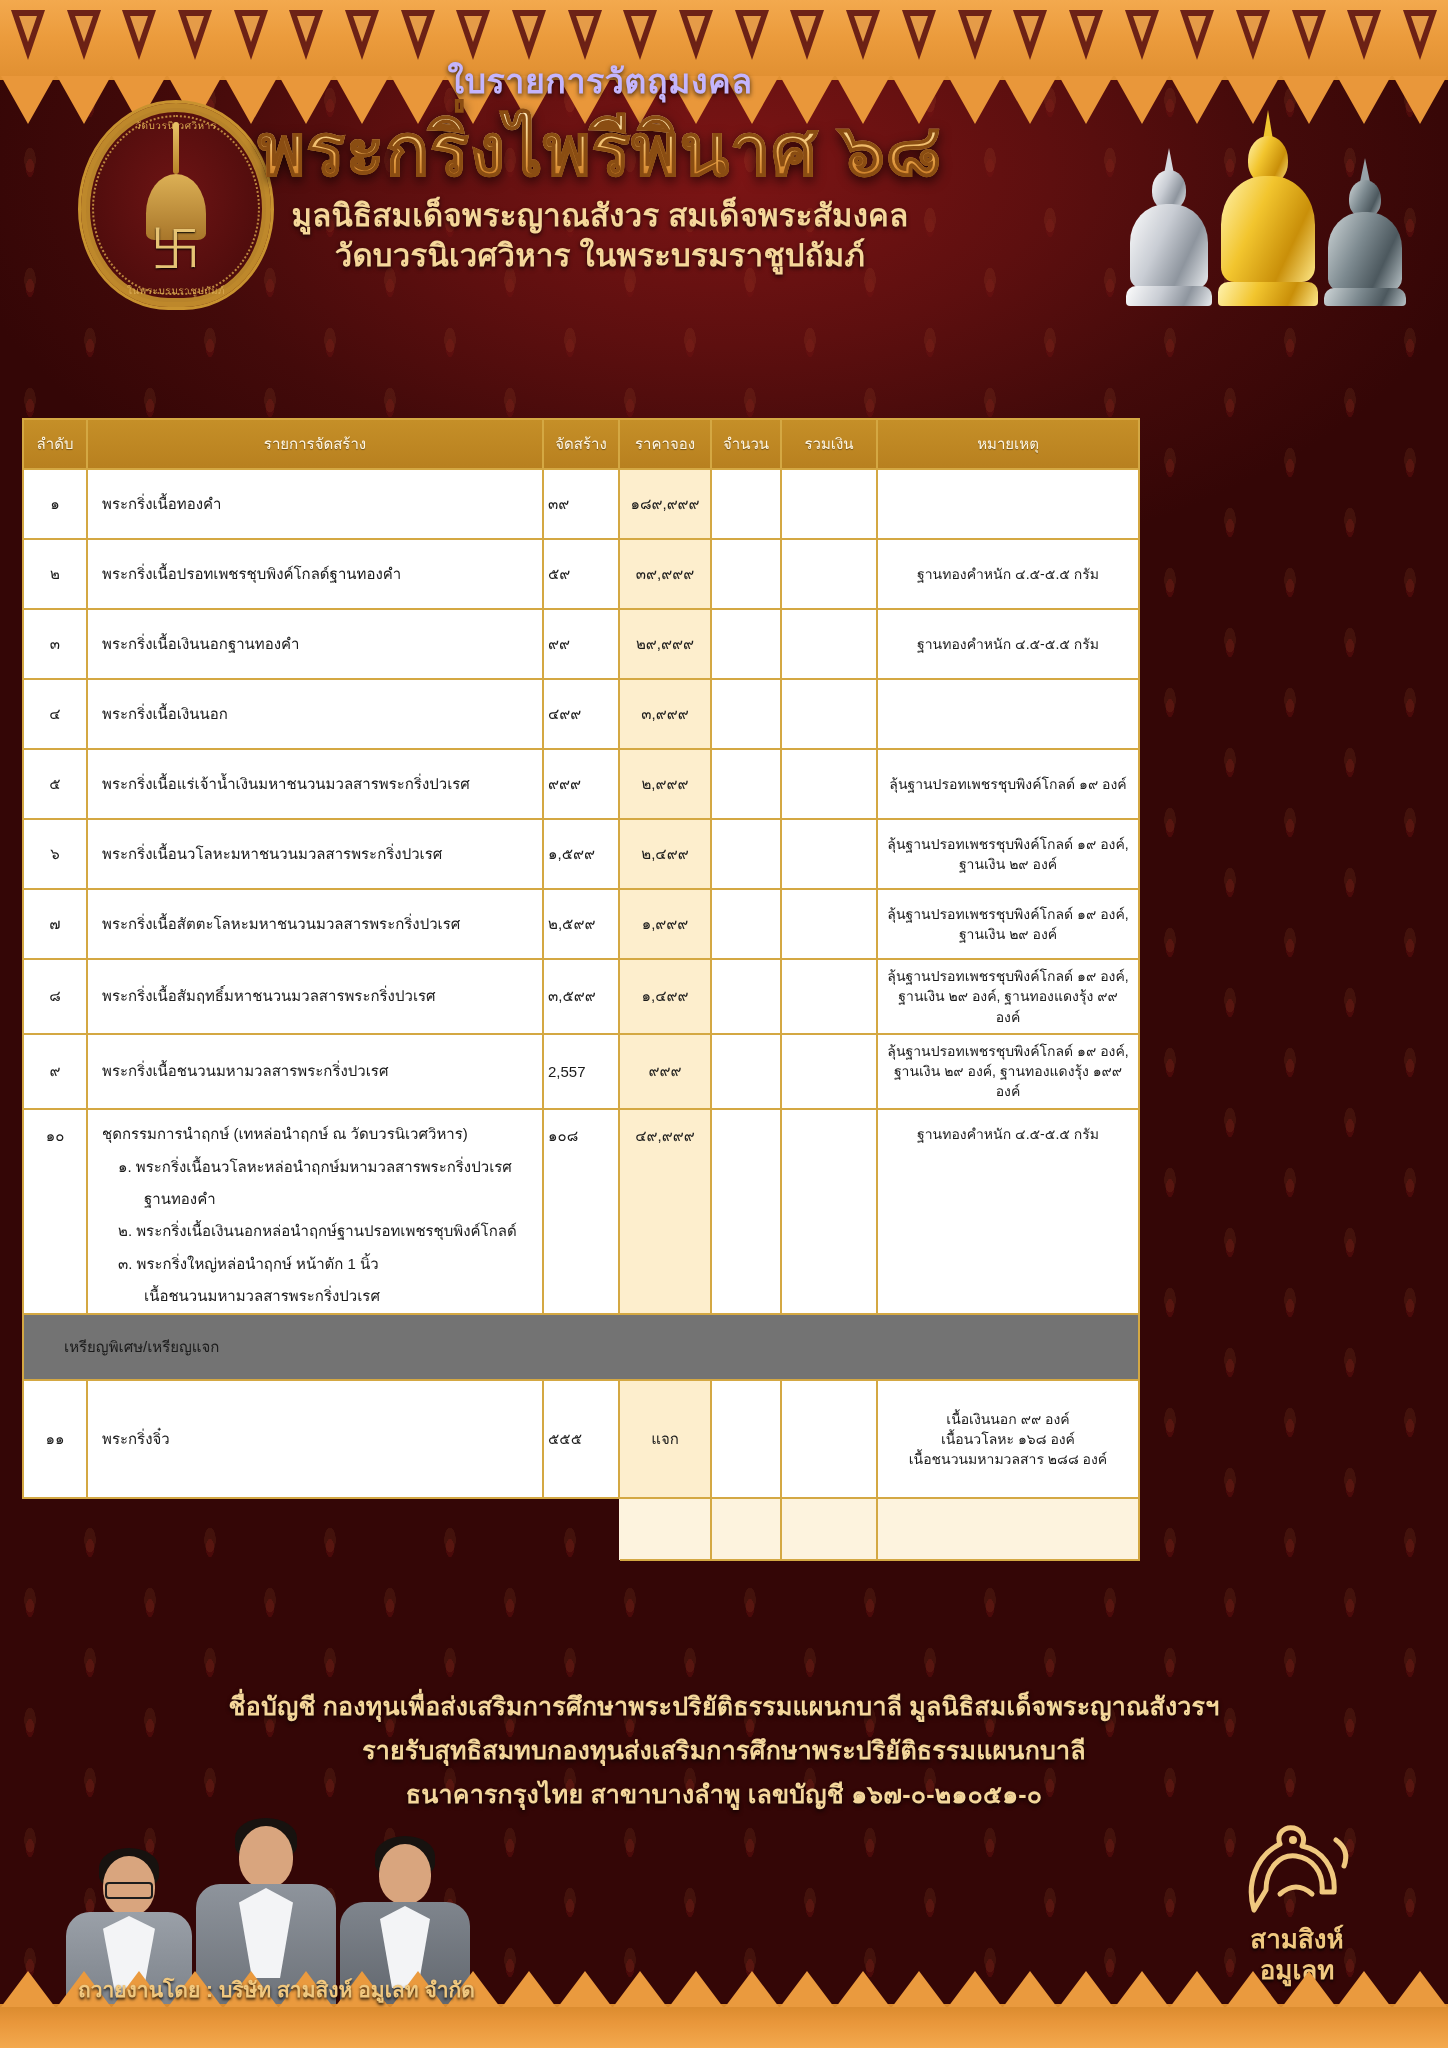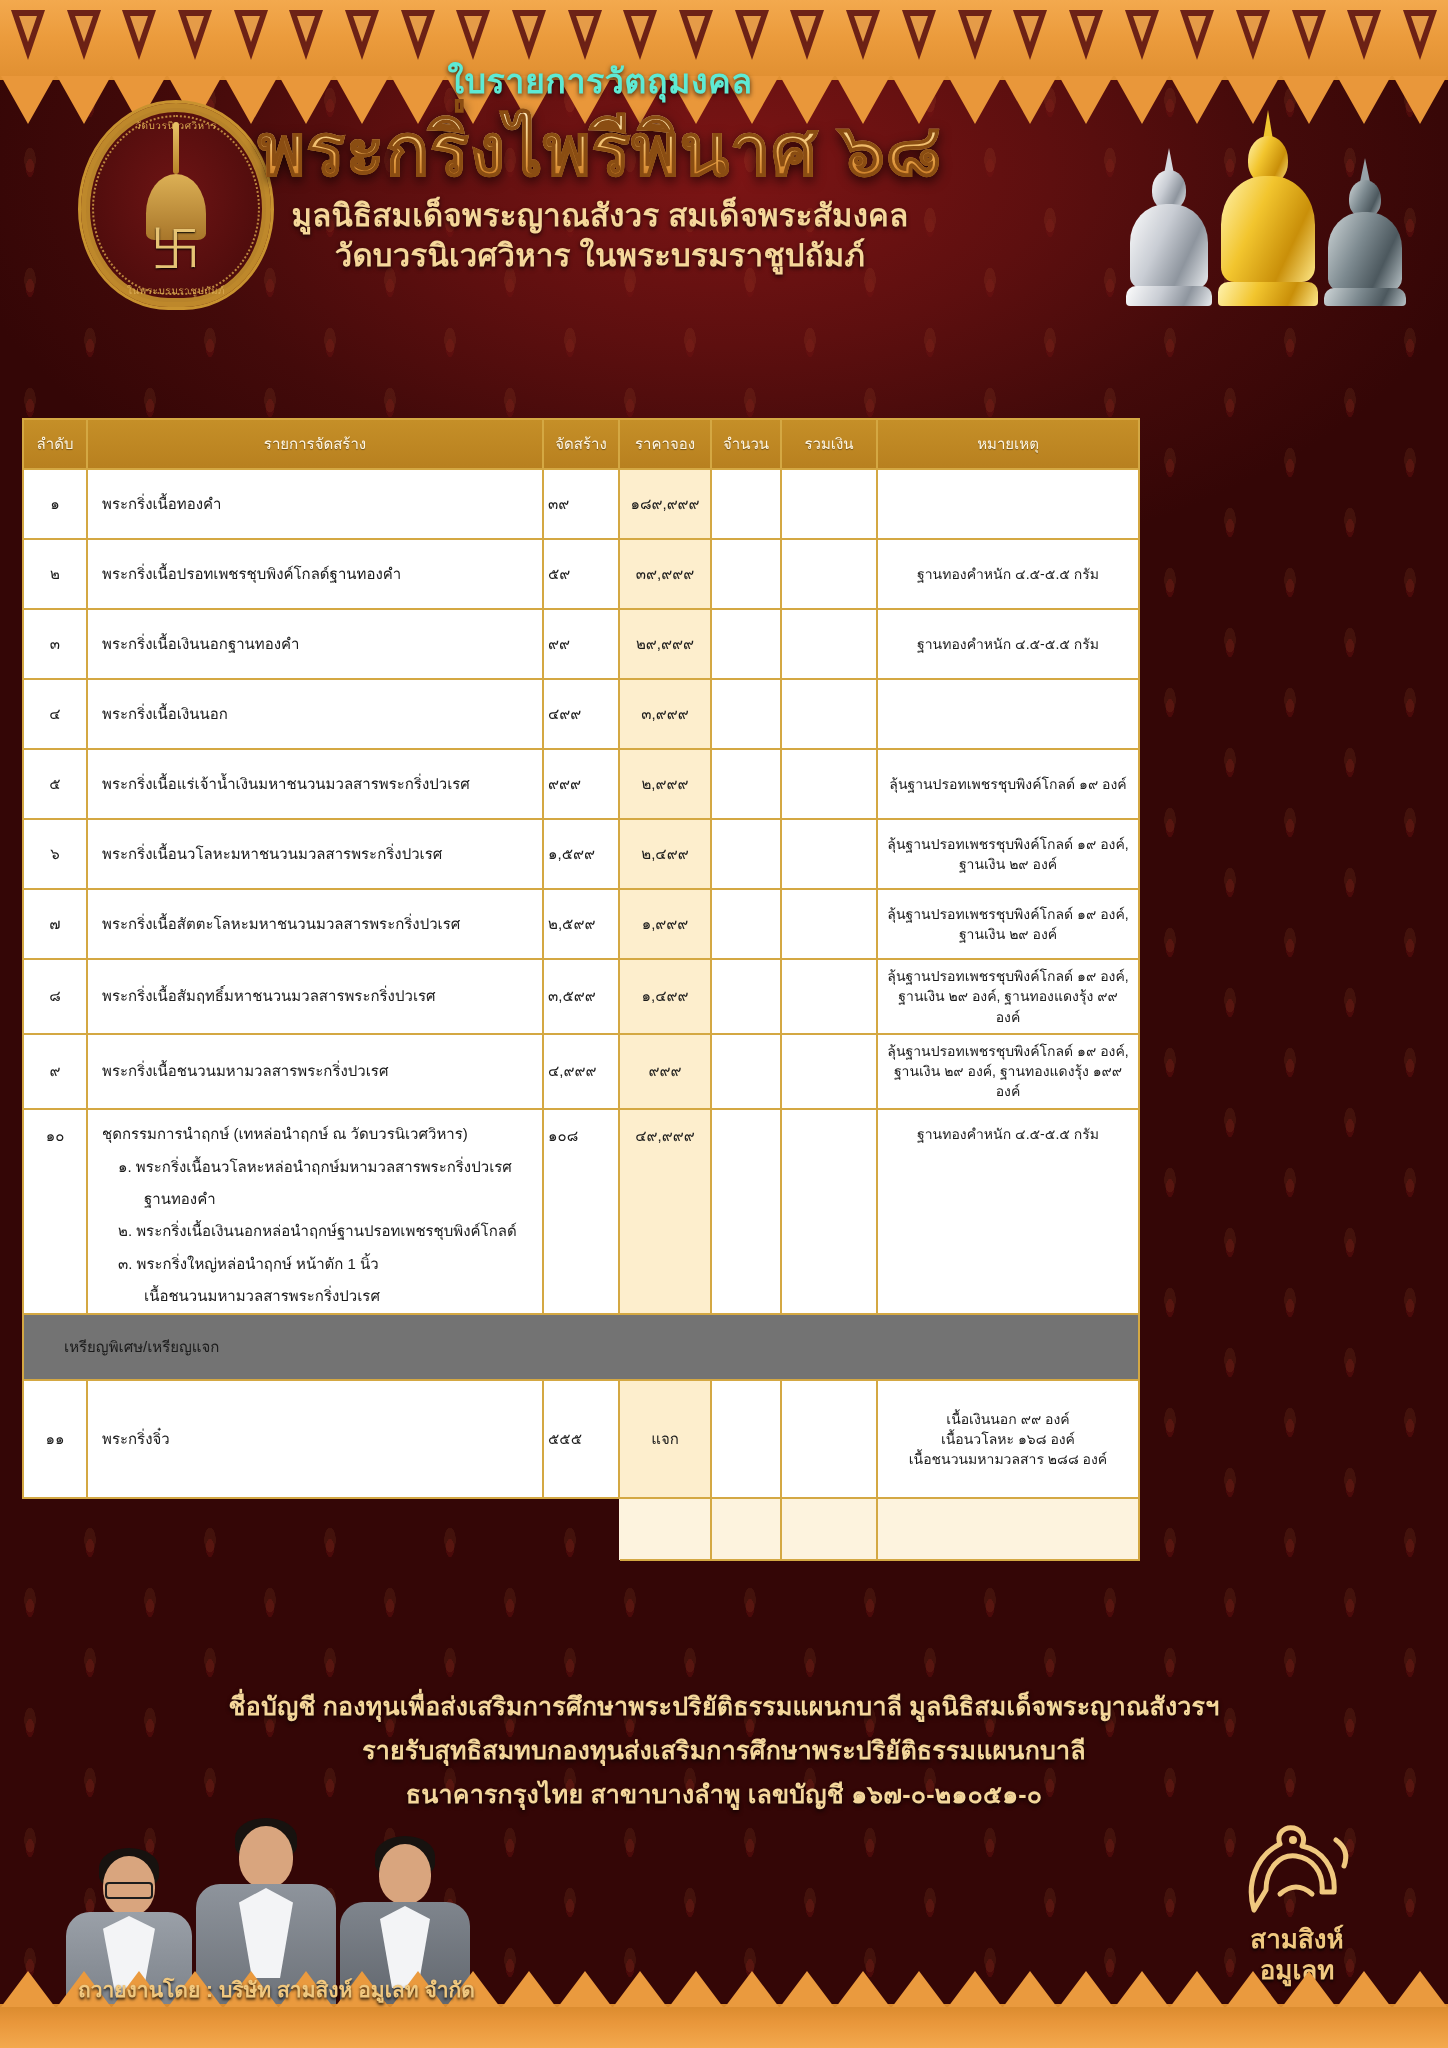--- a/index.html
+++ b/index.html
@@ -119,21 +119,21 @@
     position:absolute;left:0;width:100%;text-align:center;
     color:#d8a951;font-size:10px;letter-spacing:.5px;
   }
   .seal .arc-top{top:18px;}
   .seal .arc-bot{bottom:12px;}
 
   .titles{
     position:absolute;left:250px;top:62px;width:700px;text-align:center;
   }
   .t-line1{
-    font-size:34px;font-weight:bold;color:#5eead4;
+    font-size:34px;font-weight:bold;color:#c4b5fd;
     text-shadow:0 2px 5px rgba(0,0,0,.75);
     letter-spacing:.5px;line-height:1.15;
   }
   .t-line2{
     margin-top:12px;
     font-size:72px;font-weight:bold;line-height:1.05;
     background:linear-gradient(180deg,#fde9bf 0%,#f6cf86 30%,#e8a44a 58%,#c97b25 85%,#f3d395 100%);
     -webkit-background-clip:text;background-clip:text;color:transparent;
     -webkit-text-stroke:1.5px #8a4d12;
     filter:drop-shadow(0 4px 6px rgba(0,0,0,.65));
@@ -479,21 +479,21 @@
         <td class="c-make">๓,๕๙๙</td>
         <td class="c-price">๑,๔๙๙</td>
         <td class="c-qty"></td>
         <td class="c-sum"></td>
         <td class="c-note">ลุ้นฐานปรอทเพชรชุบพิงค์โกลด์ ๑๙ องค์,<br>ฐานเงิน ๒๙ องค์, ฐานทองแดงรุ้ง ๙๙ องค์</td>
       </tr>
 
       <tr class="r-tall">
         <td class="c-no">๙</td>
         <td class="c-item">พระกริ่งเนื้อชนวนมหามวลสารพระกริ่งปวเรศ</td>
-        <td class="c-make">๔,๙๙๙</td>
+        <td class="c-make">2,557</td>
         <td class="c-price">๙๙๙</td>
         <td class="c-qty"></td>
         <td class="c-sum"></td>
         <td class="c-note">ลุ้นฐานปรอทเพชรชุบพิงค์โกลด์ ๑๙ องค์,<br>ฐานเงิน ๒๙ องค์, ฐานทองแดงรุ้ง ๑๙๙ องค์</td>
       </tr>
 
       <tr>
         <td class="c-no" style="vertical-align:top;padding-top:14px;text-align:center;">๑๐</td>
         <td class="c-item" style="vertical-align:top;padding-top:12px;">
           <span class="c-title">ชุดกรรมการนำฤกษ์ (เทหล่อนำฤกษ์ ณ วัดบวรนิเวศวิหาร)</span>

